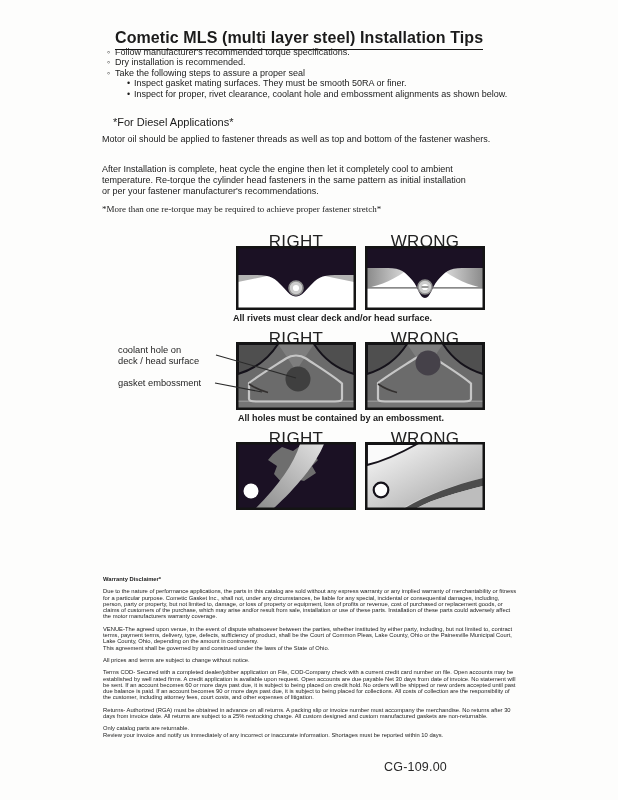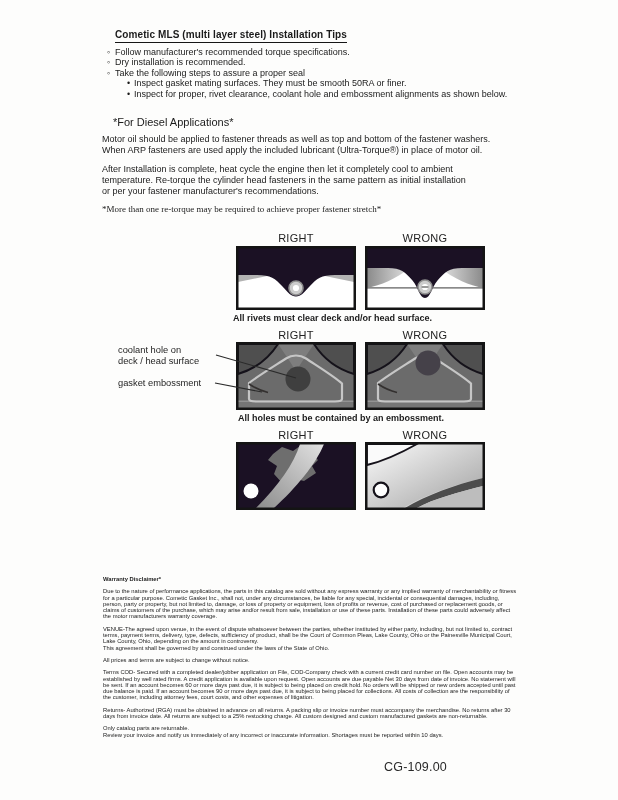--- a/index.html
+++ b/index.html
@@ -1,30 +1,30 @@
 <!DOCTYPE html>
 <html><head>
 <meta charset="utf-8">
 <style>
   html,body{margin:0;padding:0;background:#ffffff;}
   .page{position:relative;width:618px;height:800px;background:#fdfdfc;overflow:hidden;
         font-family:"Liberation Sans",sans-serif;color:#1b1b1b;}
   .abs{position:absolute;}
-  .title{left:115px;top:29px;font-size:10px;font-weight:bold;letter-spacing:.1px;
+  .title{left:115px;top:29px;font-size:16px;font-weight:bold;letter-spacing:.1px;
          border-bottom:1.6px solid #161616;padding-bottom:1.5px;white-space:nowrap;}
   .tips{left:107px;top:47px;}
   .tip{display:flex;align-items:flex-start;font-size:9px;line-height:10.4px;white-space:nowrap;}
   .tip .bullet{width:8px;font-size:9px;}
   .tip.sub{margin-left:20px;}
   .tip.sub .bullet{width:7px;}
   .h2{left:113px;top:116px;font-size:11px;font-weight:normal;white-space:nowrap;}
   .para{left:102px;font-size:9px;line-height:11px;}
   .para div{white-space:nowrap;}
   .p1{top:134px;} .p2{top:164px;} .p3{top:204px;font-family:Liberation Serif, serif;}
-  .figlabel{width:120px;text-align:center;font-size:11px;letter-spacing:.3px;color:#222;}
+  .figlabel{width:120px;text-align:center;font-size:17px;letter-spacing:.3px;color:#222;}
   .caption{font-size:9px;font-weight:bold;white-space:nowrap;line-height:11px;}
   .annot{width:96px;text-align:left;font-size:9.3px;line-height:10.5px;color:#1e1e1e;}
   .panel{display:block;}
   .disclaimer{left:103px;top:576px;width:414px;font-size:5.8px;line-height:6.3px;color:#222;}
   .disclaimer .blk{margin:0 0 6px 0;}
   .disclaimer .blk.tight{margin-bottom:0;}
   .disclaimer .head{font-weight:bold;}
   .footer{left:384px;top:760px;font-size:12.5px;color:#2a2a2a;letter-spacing:.2px;}
   .leader{left:0;top:0;pointer-events:none;}
 </style>
@@ -54,21 +54,20 @@
     </div>
     <div class="tip sub">
       <span class="bullet">•</span>
       <span>Inspect for proper, rivet clearance, coolant hole and embossment alignments as shown below.</span>
     </div>
   </div>
 
   <div class="abs h2">*For Diesel Applications*</div>
   <div class="abs para p1">
     <div>Motor oil should be applied to fastener threads as well as top and bottom of the fastener washers.</div>
-    <div>When ARP fasteners are used apply the included lubricant (Ultra-Torque®) in place of motor oil.</div>
   </div>
   <div class="abs para p2">
     <div>After Installation is complete, heat cycle the engine then let it completely cool to ambient</div>
     <div>temperature. Re-torque the cylinder head fasteners in the same pattern as initial installation</div>
     <div>or per your fastener manufacturer's recommendations.</div>
   </div>
   <div class="abs para p3">*More than one re-torque may be required to achieve proper fastener stretch*</div>
 
   <div class="abs figlabel" style="left:236px;top:232px;">RIGHT</div>
   <div class="abs figlabel" style="left:365px;top:232px;">WRONG</div>

